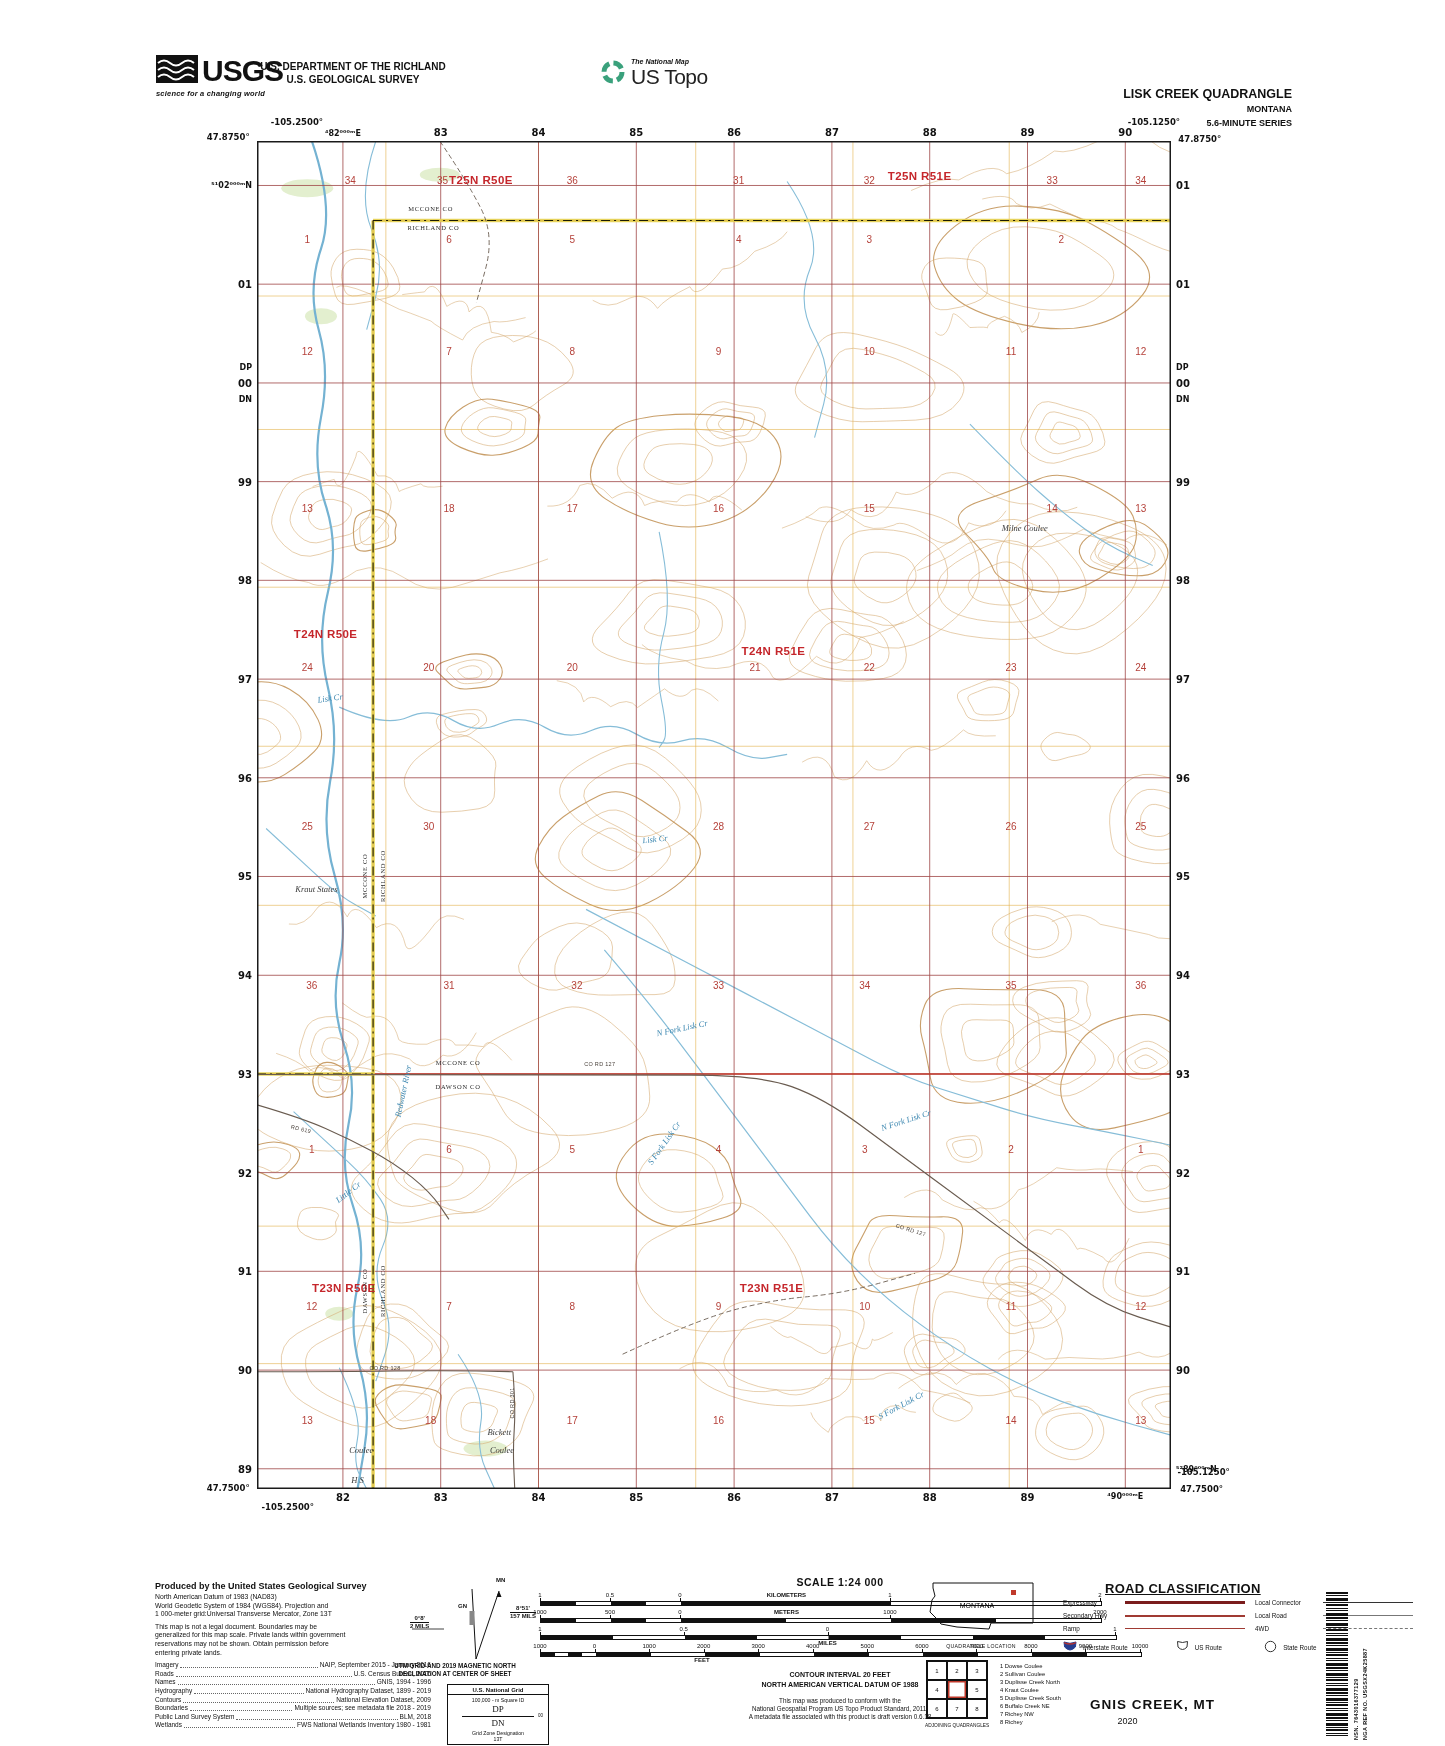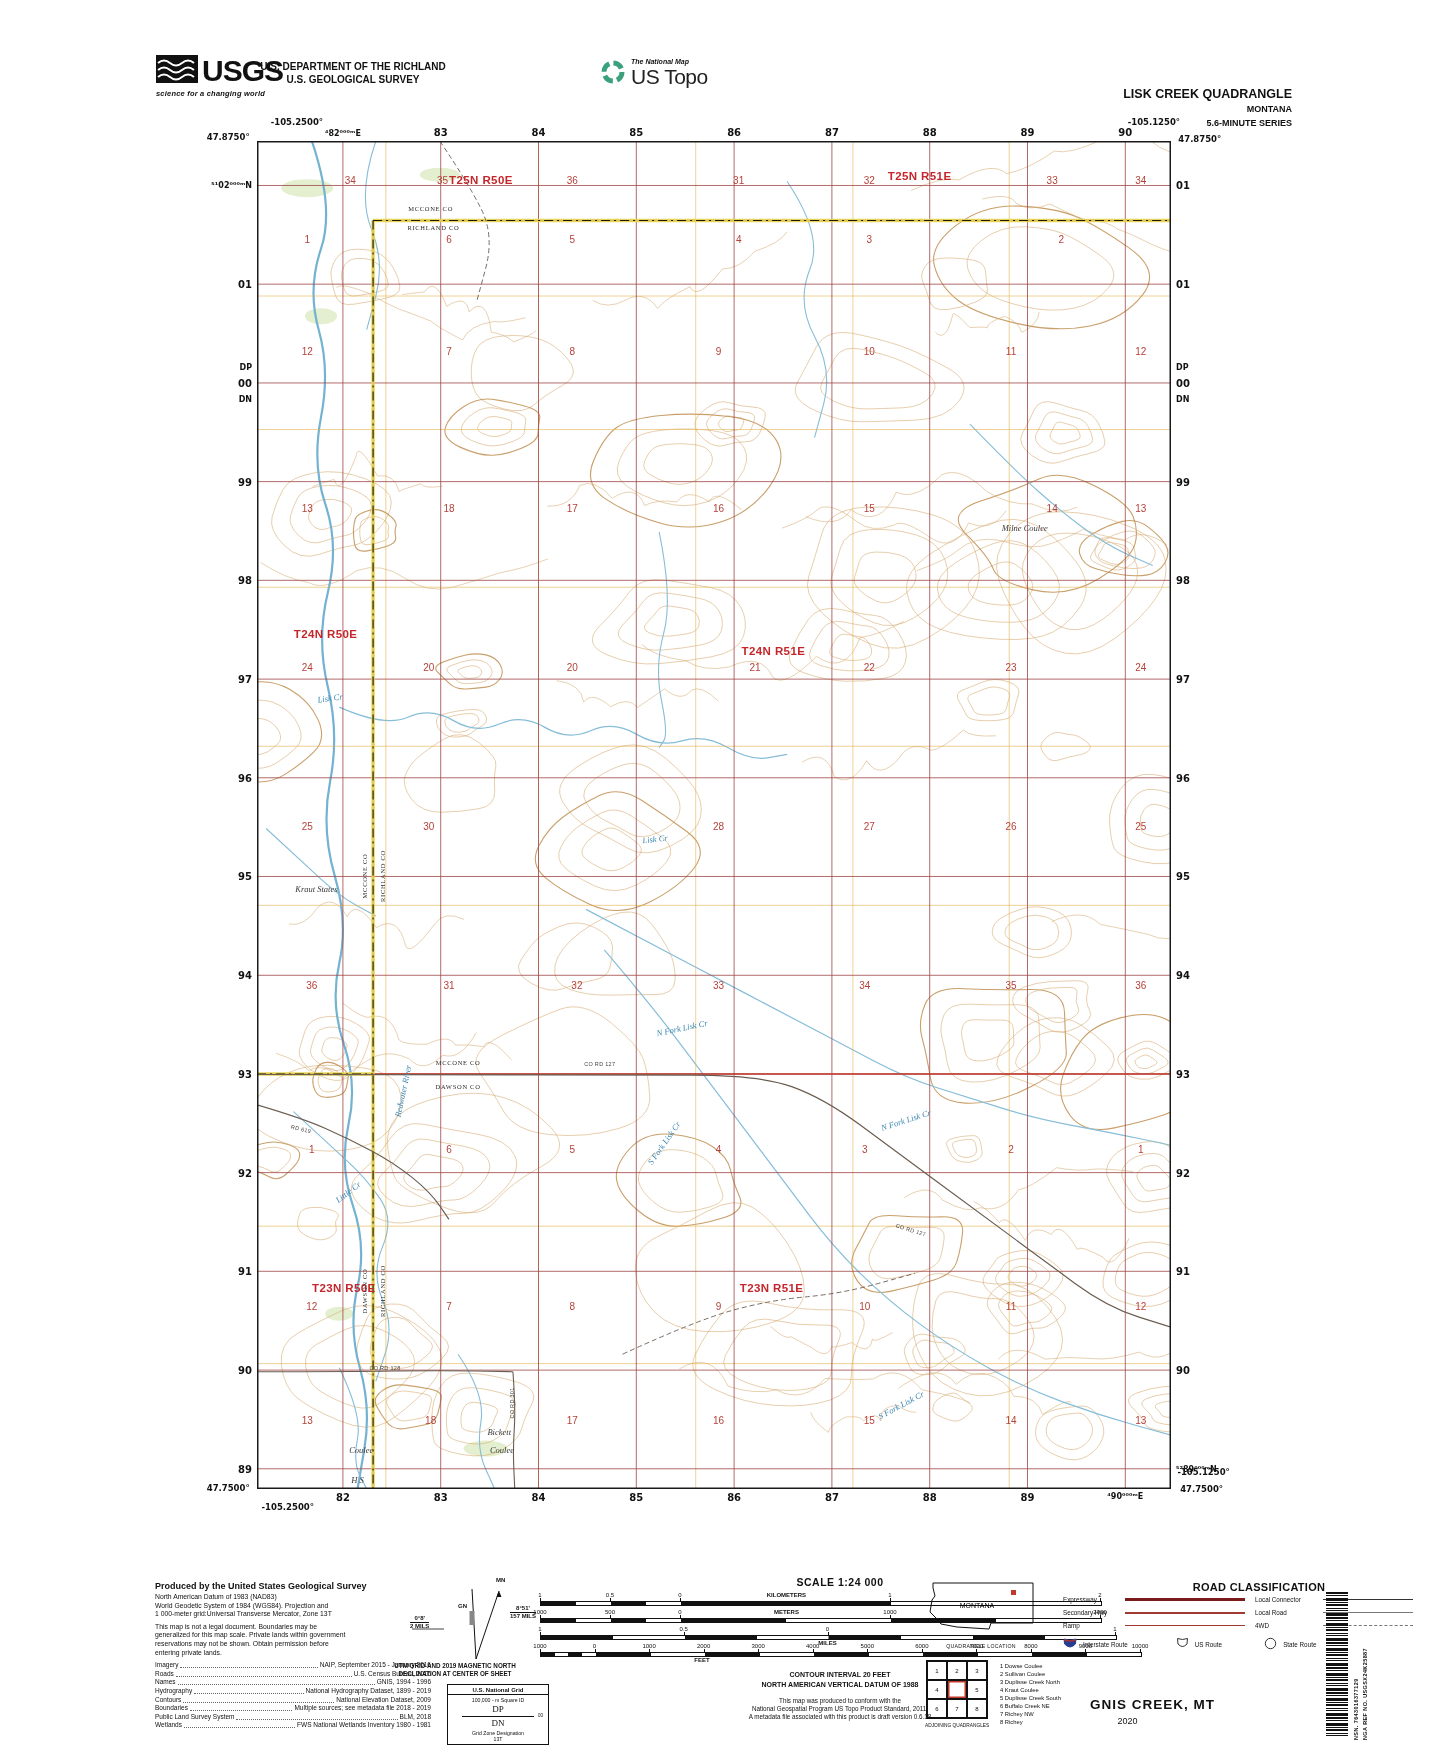--- a/index.html
+++ b/index.html
@@ -72,21 +72,21 @@
   .loc{position:absolute;left:925px;top:1578px;width:112px;text-align:center;}
   .loc-cap{font-size:5.2px;margin-top:3px;letter-spacing:.3px;}
   .adjwrap{position:absolute;left:925px;top:1660px;width:64px;text-align:center;}
   .adj{display:grid;grid-template-columns:repeat(3,20px);grid-template-rows:repeat(3,19px);
        border:1.5px solid #111;width:60px;margin:0 auto;}
   .adj div{border:0.5px solid #111;font-size:6px;display:flex;align-items:center;justify-content:center;}
   .adj div.ctr{box-shadow:inset 0 0 0 1.5px #c0392b;}
   .adj-cap{font-size:4.8px;margin-top:4px;white-space:nowrap;}
   .adjlist{position:absolute;left:1000px;top:1662px;font-size:5.8px;line-height:8px;white-space:nowrap;}
   .rc{position:absolute;left:1063px;top:1581px;width:350px;}
-  .rc-title{font-weight:bold;font-size:11px;text-align:center;padding-left:42px;letter-spacing:.3px;}
+  .rc-title{font-weight:bold;font-size:13px;text-align:left;padding-left:42px;letter-spacing:.3px;text-decoration:underline;}
   .rc-row{display:flex;align-items:center;height:13px;font-size:6.3px;}
   .rc-row .lbl1{width:62px;}
   .rc-row .smp1{width:120px;margin-right:10px;}
   .rc-row .lbl2{width:68px;}
   .rc-row .smp2{flex:1;}
   .ln{height:0;border-top-style:solid;}
   .ln.expressway{border-top-width:3px;border-top-color:#7a1c1c;}
   .ln.secondary{border-top-width:2px;border-top-color:#a03a33;}
   .ln.ramp{border-top-width:1px;border-top-color:#a03a33;}
   .ln.connector{border-top-width:1.5px;border-top-color:#333;}

